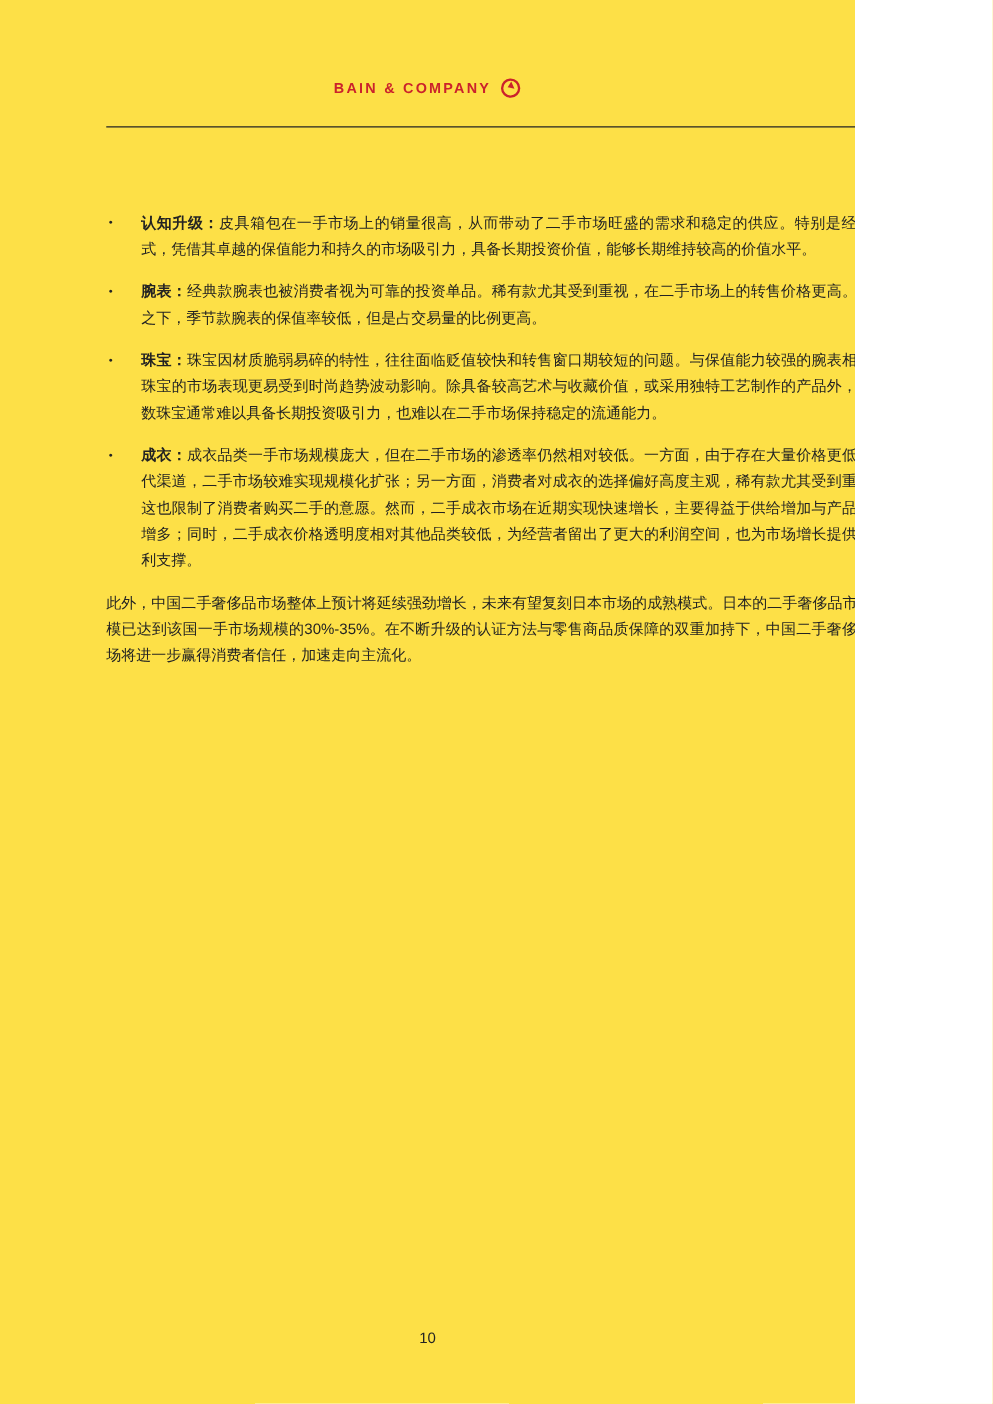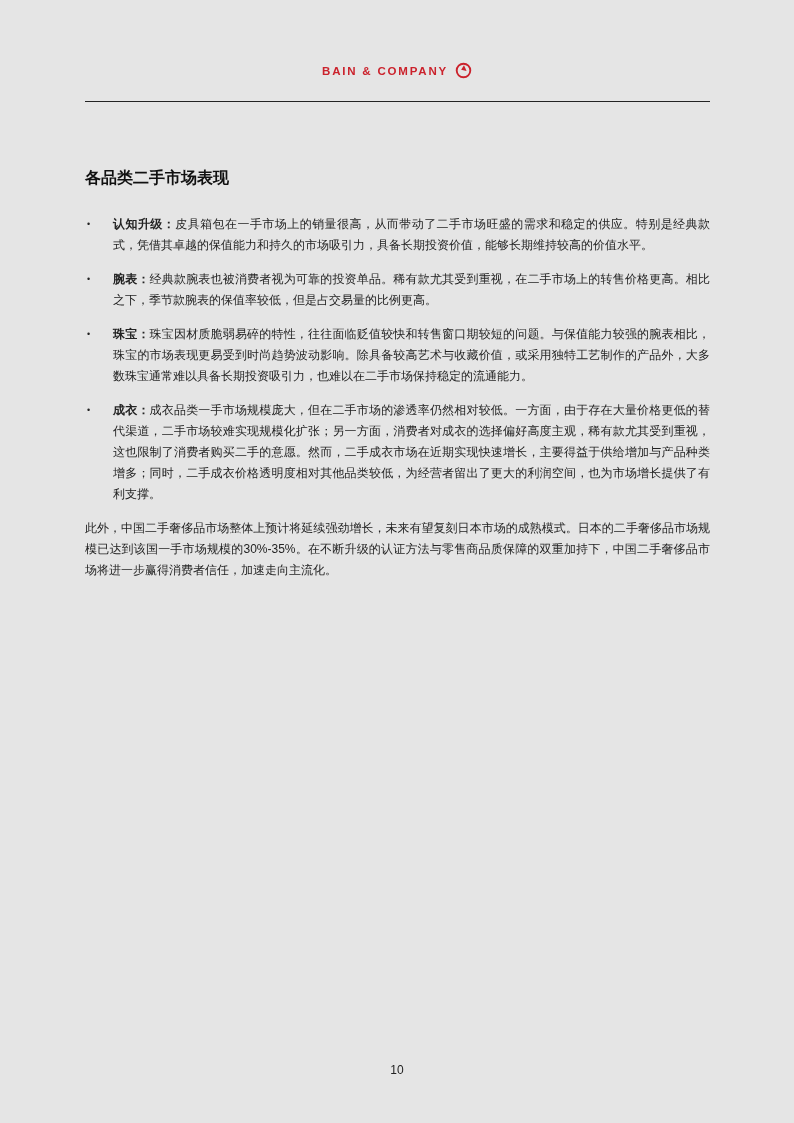--- a/index.html
+++ b/index.html
@@ -1,20 +1,20 @@
 <!DOCTYPE html>
 <html><head>
 <meta charset="utf-8">
 <style>
   html, body { margin: 0; padding: 0; background: #ffffff; }
   .page {
     position: relative;
-    width: 794px;
+    width: 684px;
     height: 1123px;
-    background: #e5e5e5;
+    background: #fde047;
     font-family: "Liberation Sans", sans-serif;
     color: #232323;
     overflow: hidden;
   }
   .logo {
     position: absolute;
     top: 62px; left: 0; right: 0;
     display: flex;
     justify-content: center;
     align-items: center;
@@ -100,21 +100,20 @@
       <circle cx="10" cy="10" r="8" fill="none" stroke="#cb222c" stroke-width="2.2"></circle>
       <path d="M10.6 3.8 L13.6 10.6 L7.2 9.2 Z" fill="#cb222c"></path>
     </svg>
   </div>
 
   <hr class="rule">
 
 
   <div class="content">
 
-    <h1 class="section-title">各品类二手市场表现</h1>
 
 
 
     <ul class="bullets">
       <li class="bullet">
         <span class="marker">•</span>
         <span class="bullet-label">认知升级：</span><span>皮具箱包在一手市场上的销量很高，从而带动了二手市场旺盛的需求和稳定的供应。特别是经典款式，凭借其卓越的保值能力和持久的市场吸引力，具备长期投资价值，能够长期维持较高的价值水平。</span>
       </li>
       <li class="bullet">
         <span class="marker">•</span>

